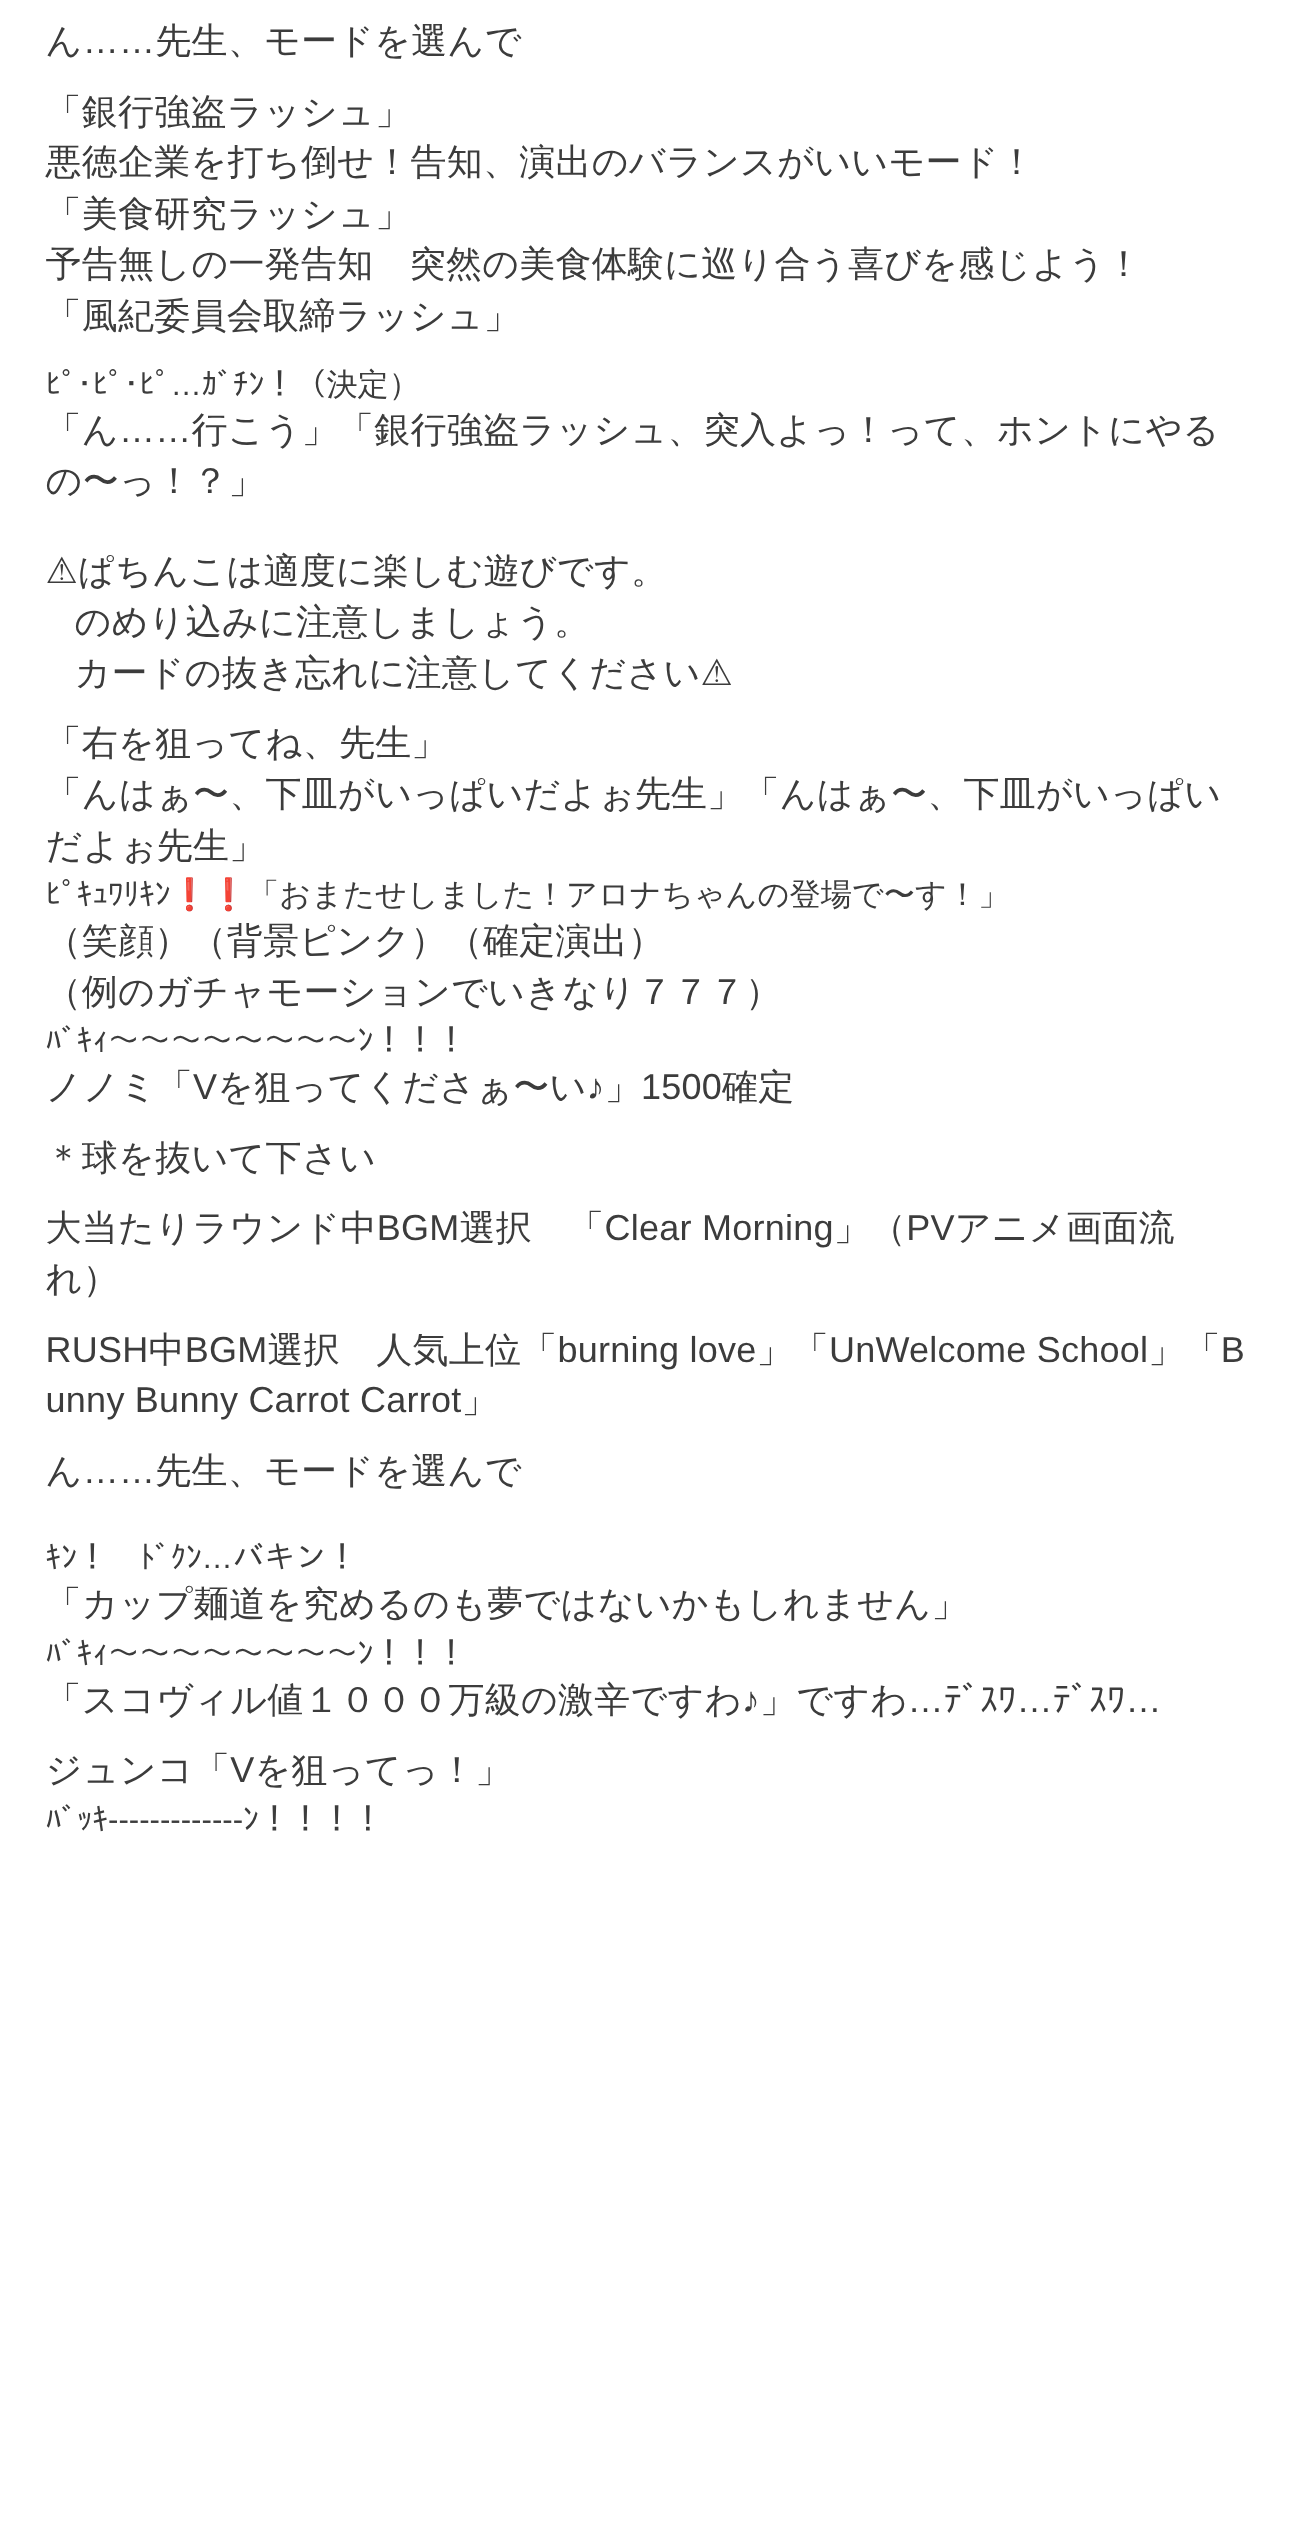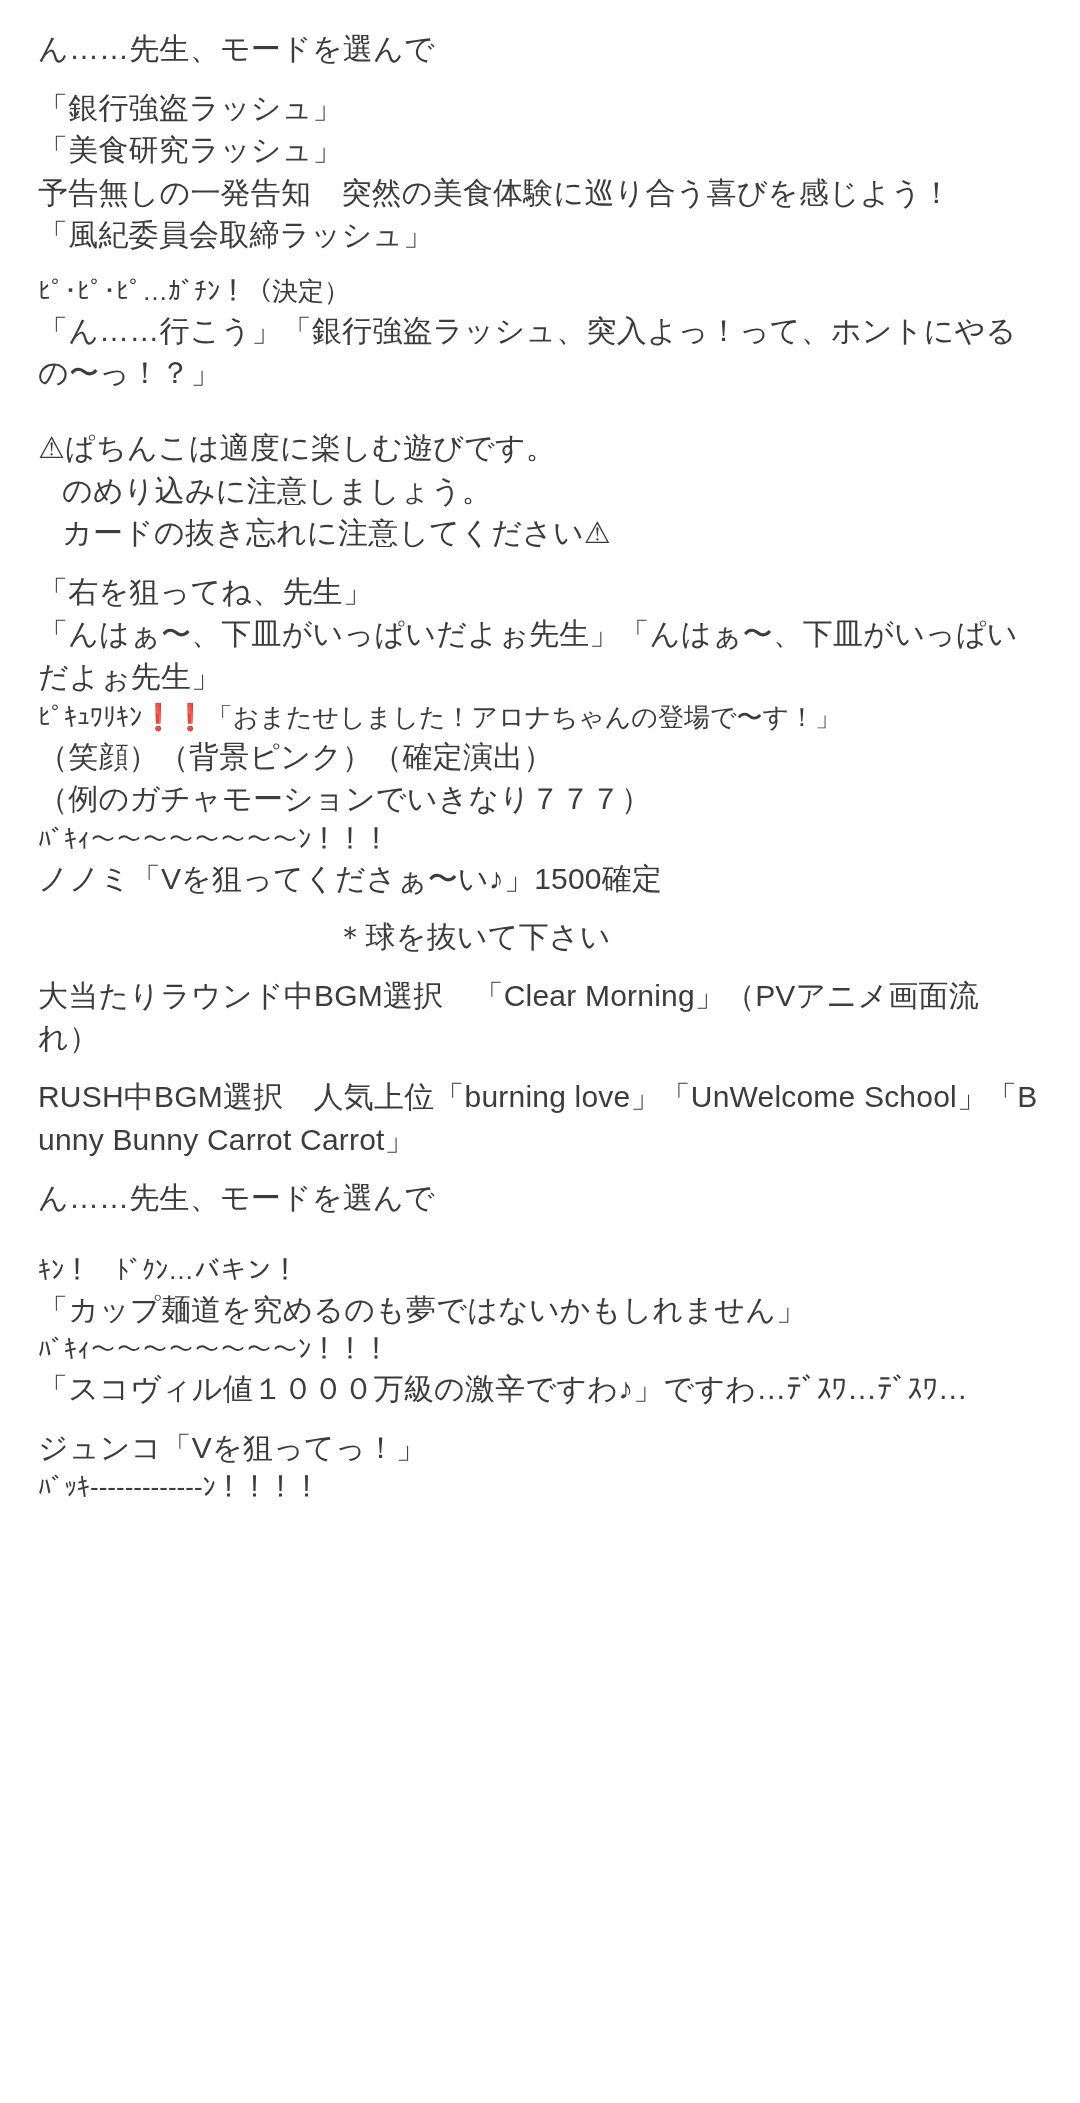--- a/index.html
+++ b/index.html
@@ -9,53 +9,54 @@
   }
   body {
     width: 1080px;
     min-height: 2103px;
     font-family: "Liberation Sans", "DejaVu Sans", sans-serif;
     color: #3c3c3c;
   }
   .page {
     width: 1076px;
     box-sizing: border-box;
-    padding: 28px 38px 20px 38px;
+    padding: 14px 38px 20px 38px;
   }
   .line {
     font-size: 30px;
     line-height: 1.42;
     white-space: pre-wrap;
     word-break: break-all;
     letter-spacing: 0.2px;
   }
   
   .line.sfx {
     font-size: 26px;
     letter-spacing: 0px;
   }
   .line.blank {
     height: 16px;
   }
   .line.indent1 {
     padding-left: 24px;
   }
   .line.right-ish {
-    text-align: center;
+    text-align: left;
     padding-right: 130px;
   }
 </style>
 </head>
 <body>
 
 <div class="page">
   <div id="lines-container">
       <div class="line">ん……先生、モードを選んで</div>
       <div class="line blank"></div>
       <div class="line">「銀行強盗ラッシュ」</div>
+      <div class="line">悪徳企業を打ち倒せ！告知、演出のバランスがいいモード！</div>
       <div class="line">「美食研究ラッシュ」</div>
       <div class="line">予告無しの一発告知　突然の美食体験に巡り合う喜びを感じよう！</div>
       <div class="line">「風紀委員会取締ラッシュ」</div>
       <div class="line blank"></div>
       <div class="line sfx">ﾋﾟ･ﾋﾟ･ﾋﾟ…ｶﾞﾁﾝ！（決定）</div>
       <div class="line">「ん……行こう」「銀行強盗ラッシュ、突入よっ！って、ホントにやるの〜っ！？」</div>
       <div class="line blank"></div>
       <div class="line blank"></div>
       <div class="line">⚠ぱちんこは適度に楽しむ遊びです。</div>
       <div class="line indent1">のめり込みに注意しましょう。</div>

